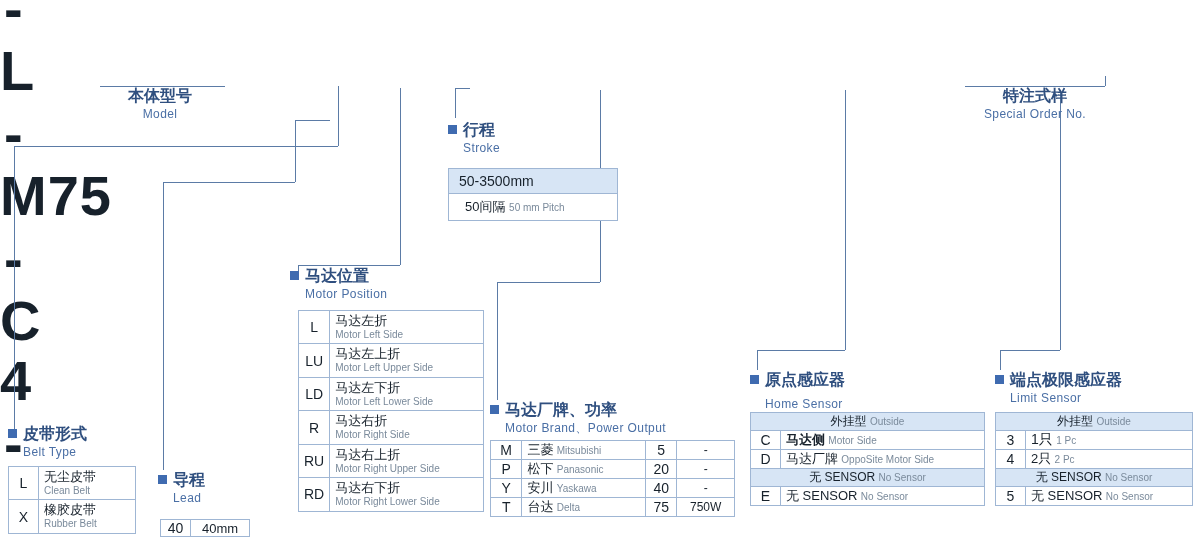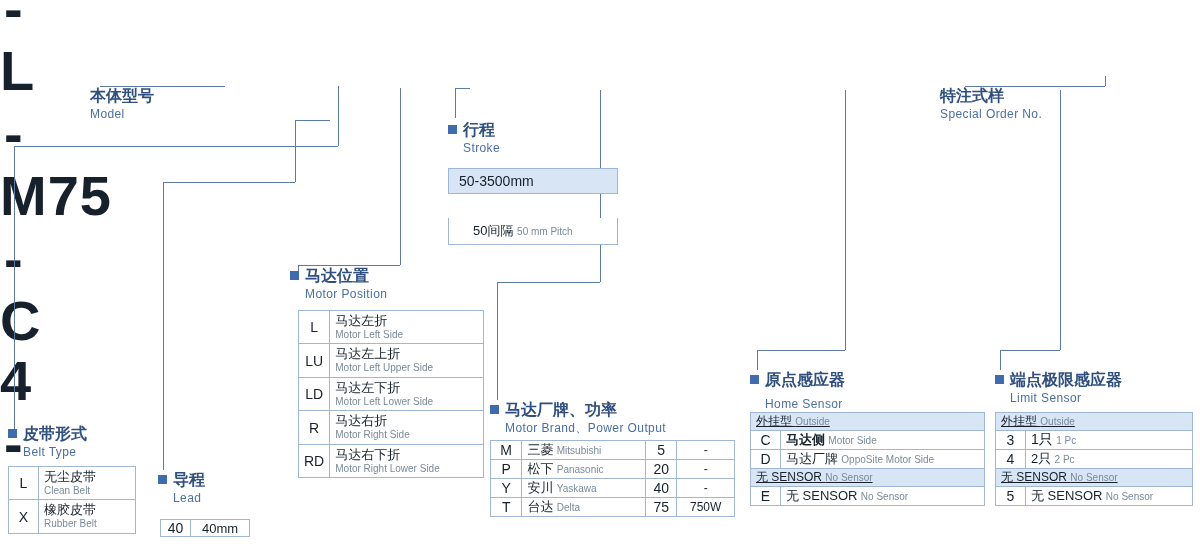--- a/index.html
+++ b/index.html
@@ -29,21 +29,21 @@
   svg.leaders { position:absolute; left:0; top:0; width:1200px; height:550px; pointer-events:none; }
 
   
   .hd { position:absolute; }
   .hd .cn {
     font-size:16px; font-weight:bold; color:#2f4f7f; line-height:20px; white-space:nowrap;
   }
   .hd .en {
     font-size:12px; color:#4a6fa5; line-height:16px; letter-spacing:.4px; white-space:nowrap;
   }
-  .hd.center { text-align:left; }
+  .hd.center { text-align:center; }
   .sqr {
     display:inline-block; width:9px; height:9px; background:#3f6bb0; margin-right:6px;
     vertical-align:1px;
   }
 
   
   table.t { border-collapse:collapse; position:absolute; }
   table.t td {
     border:1px solid #9fb6d4;
     padding:0 5px;
@@ -53,31 +53,31 @@
     vertical-align:middle;
     white-space:nowrap;
   }
   table.t td.key {
     text-align:center; font-size:14px; width:30px; color:#17212b;
   }
   table.t td.val .cn { font-size:13px; color:#17212b; }
   table.t td.val .en { font-size:10px; color:#7a8a9b; }
   table.t td.val { line-height:1.15; padding-top:3px; padding-bottom:3px;}
   td.band {
-    background:#d7e5f5 !important; text-align:left; font-size:13px; color:#17212b;text-decoration:underline;
+    background:#d7e5f5 !important; text-align:center; font-size:13px; color:#17212b;
   }
   .inlineen { font-size:10px; color:#7a8a9b; }
 
   
   #stroke-box { position:absolute; }
   #stroke-box .r1 {
     background:#d7e5f5; border:1px solid #9fb6d4; font-size:14px; padding:4px 10px; color:#17212b;
   }
   #stroke-box .r2 {
-    background:#ffffff; border:1px solid #9fb6d4; border-top:none; font-size:13px; padding:4px 24px; color:#17212b;margin-top:24px;
+    background:#ffffff; border:1px solid #9fb6d4; border-top:none; font-size:13px; padding:4px 16px; color:#17212b;
   }
   #stroke-box .r2 .en { font-size:10px; color:#7a8a9b; }
 </style>
 </head>
 <body>
 
 <div class="abs" id="partnumber">
   <span class="seg">BTB22M</span>
   <span class="dash">-</span>
   <span class="seg">L</span>
@@ -236,20 +236,27 @@
     </td>
   </tr>
   <tr>
     <td class="key">R</td>
     <td class="val">
       <div class="cn">马达右折</div>
       <div class="en">Motor Right Side</div>
     </td>
   </tr>
   <tr>
+    <td class="key">RU</td>
+    <td class="val">
+      <div class="cn">马达右上折</div>
+      <div class="en">Motor Right Upper Side</div>
+    </td>
+  </tr>
+  <tr>
     <td class="key">RD</td>
     <td class="val">
       <div class="cn">马达右下折</div>
       <div class="en">Motor Right Lower Side</div>
     </td>
   </tr>
 </tbody>
   </table>
 
 <table class="t" style="left:490px; top:440px; width:245px;">

